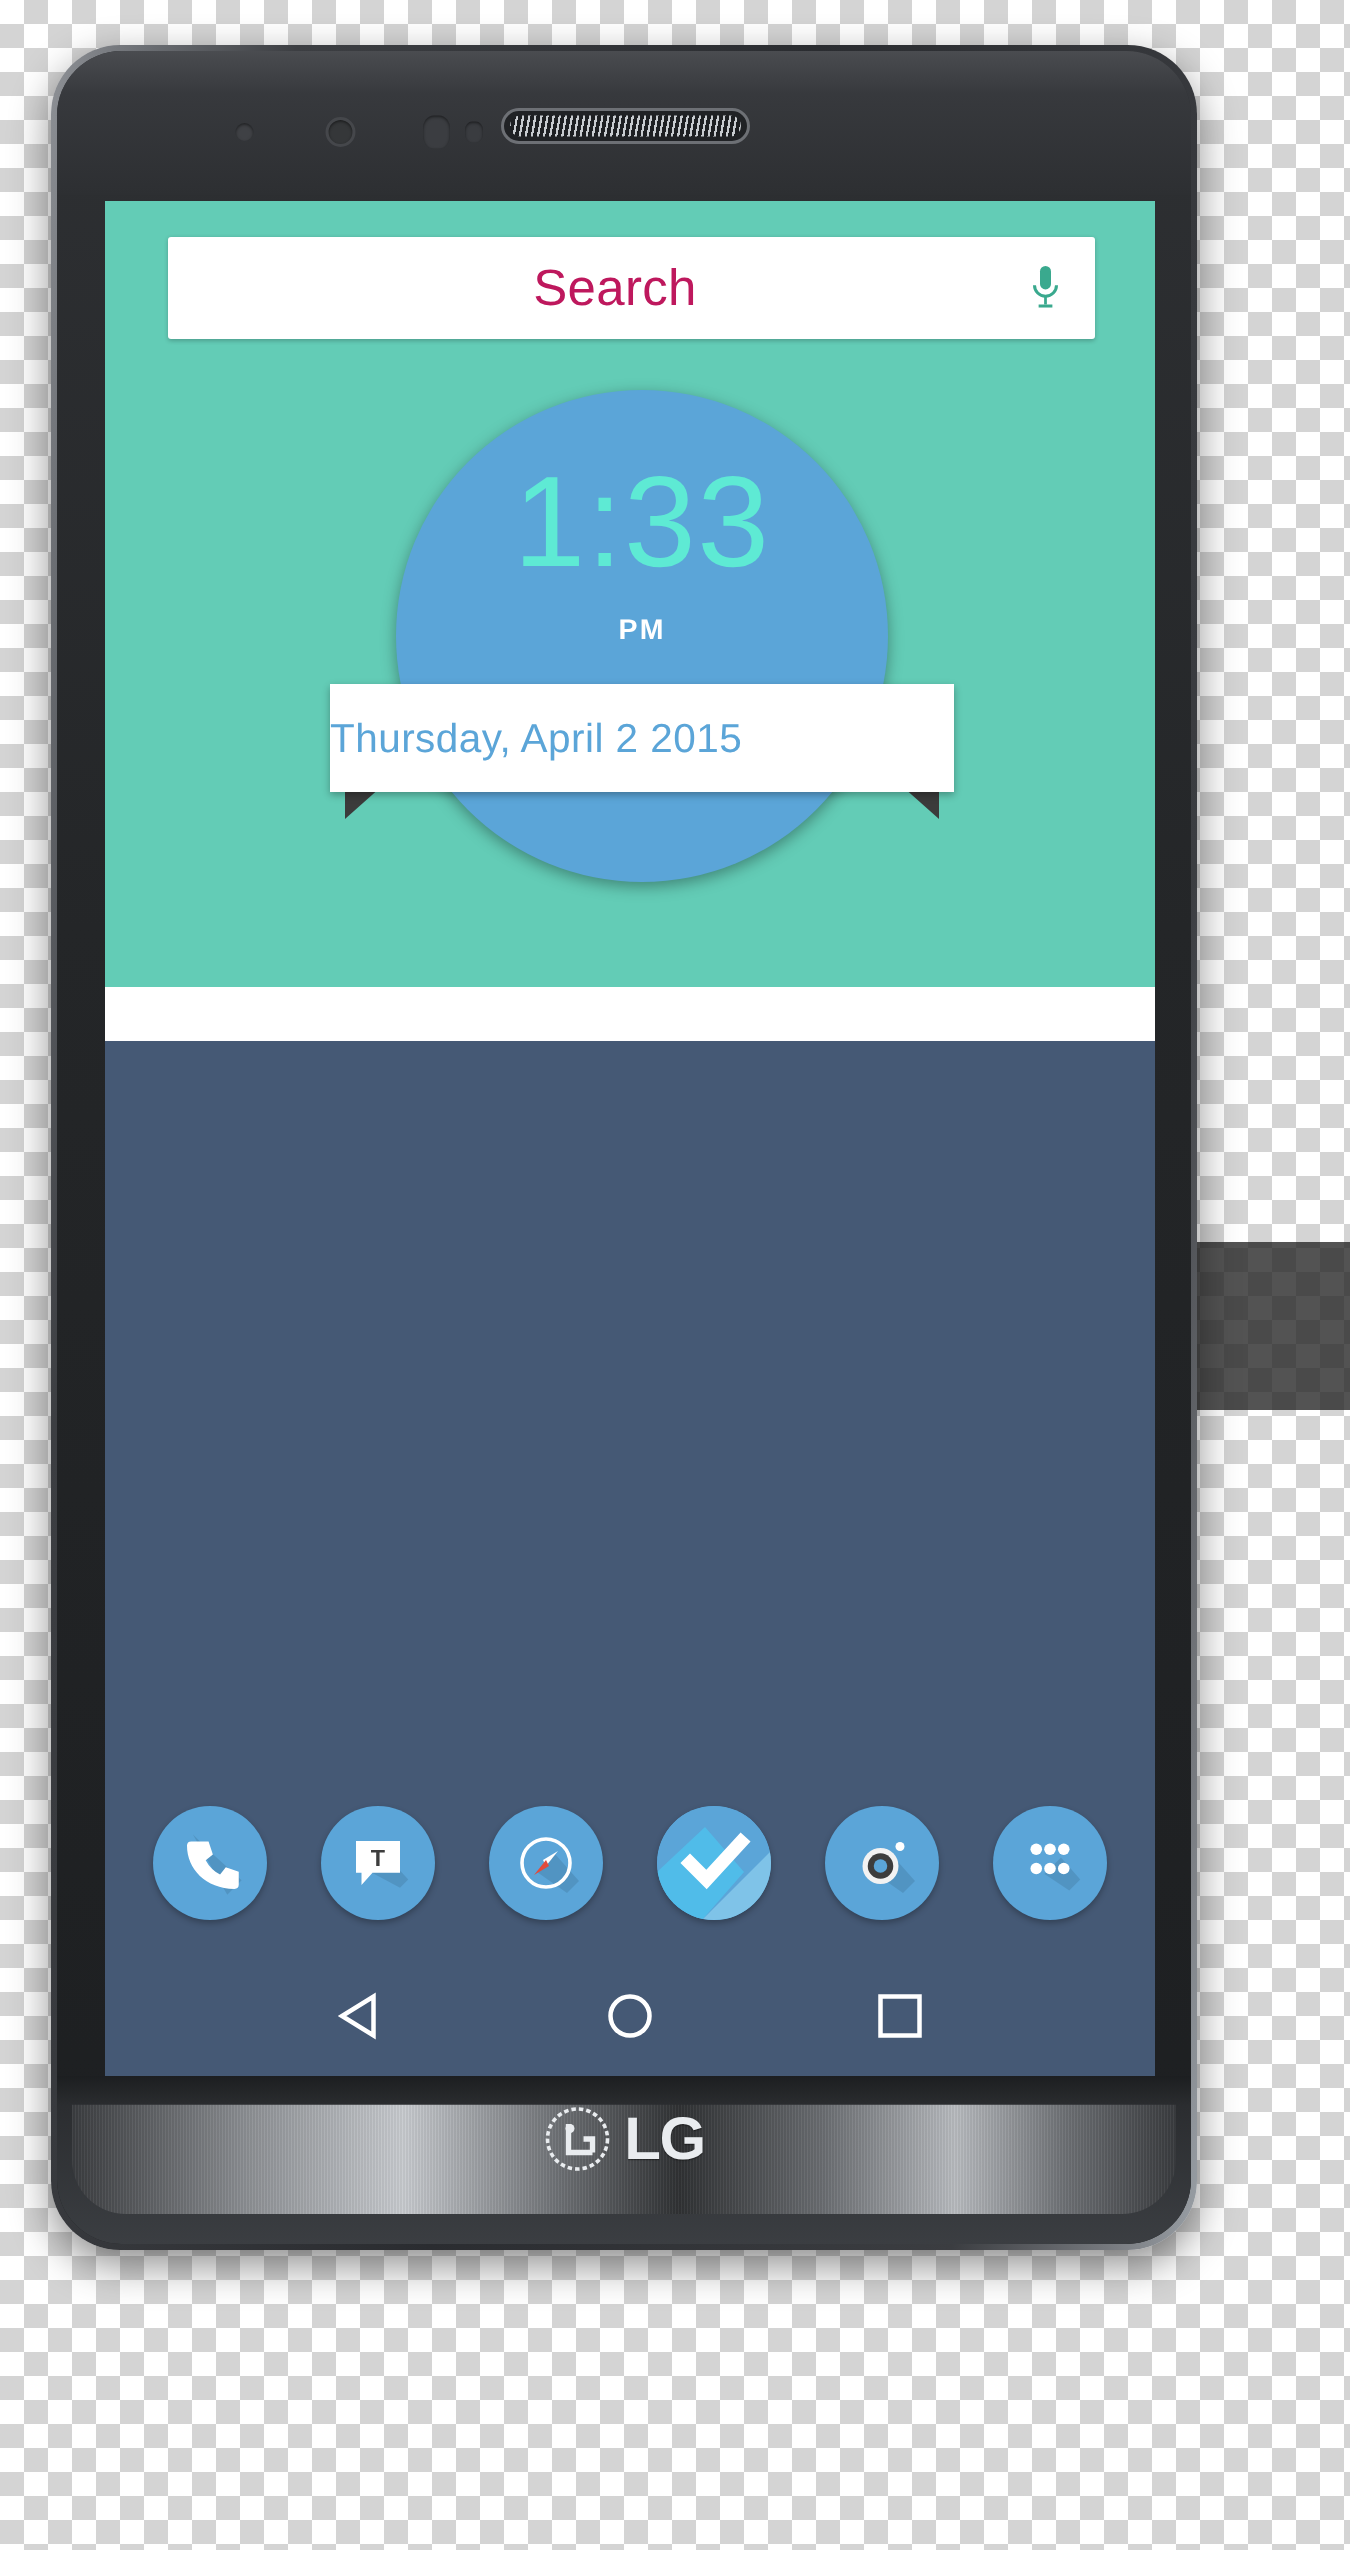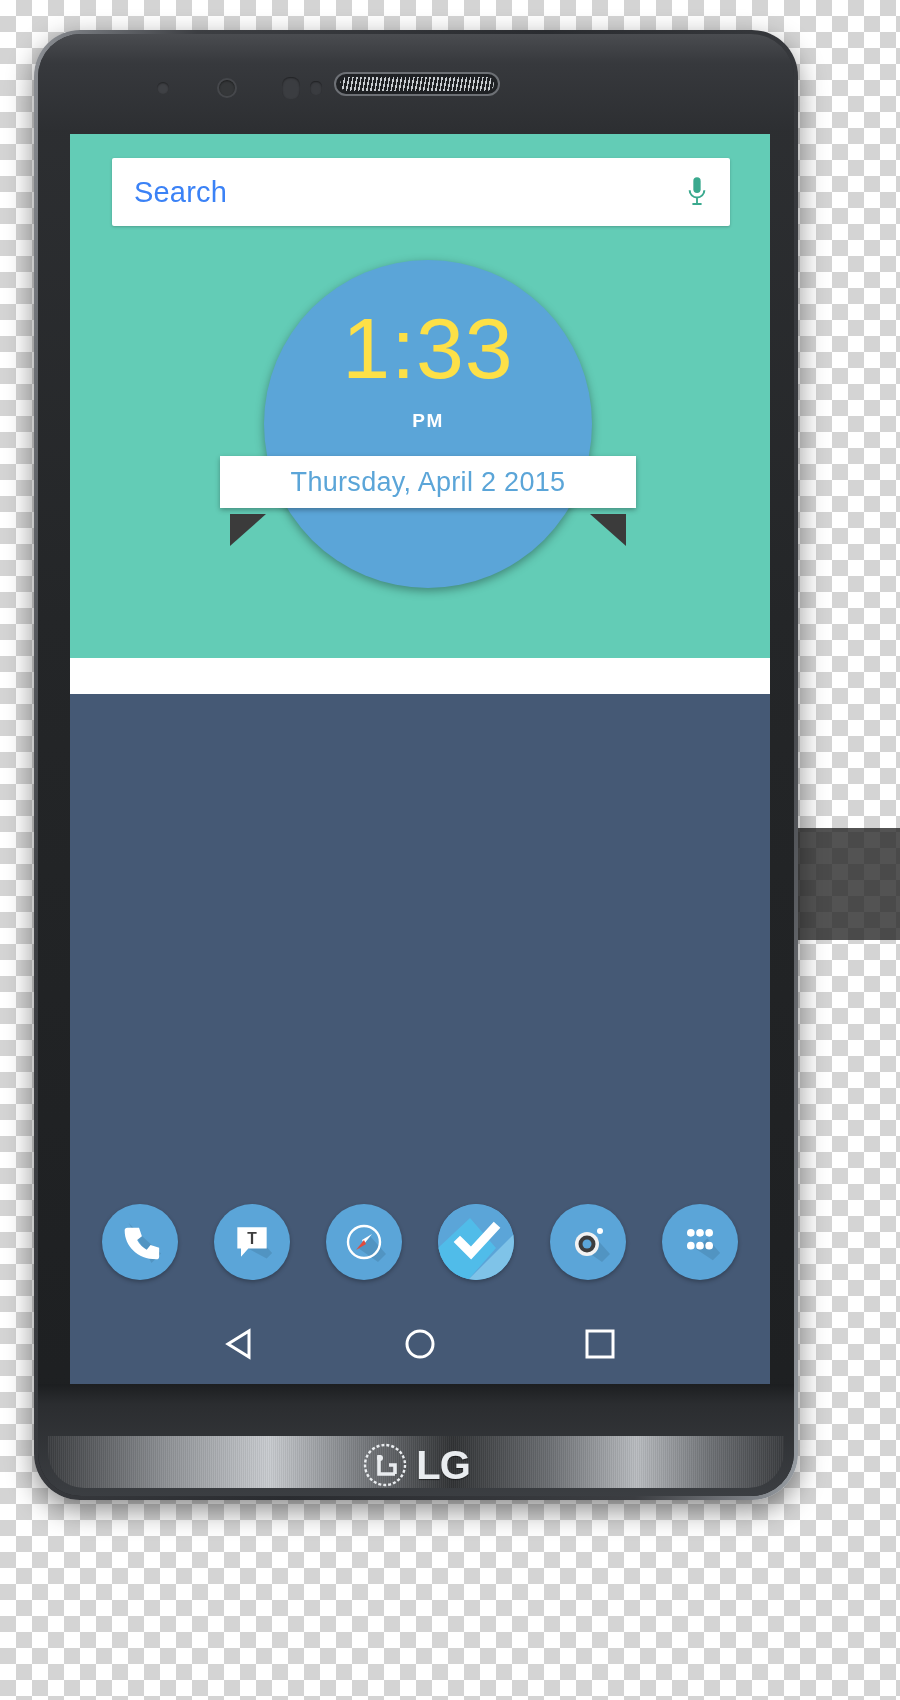--- a/index.html
+++ b/index.html
@@ -120,24 +120,25 @@
     height: 68px;
     background: #ffffff;
     border-radius: 2px;
     box-shadow: 0 1px 3px rgba(0,0,0,0.22);
     display: flex;
     align-items: center;
     padding: 0 22px;
   }
   .search-placeholder {
     flex: 1;
-    font-size: 29px;
-    color: #3b82f6;
+    font-size: 34px;
+    color: #be185d;
     font-family: "Liberation Sans", sans-serif;
     letter-spacing: 0.2px;
+    text-align: center;
   }
   .mic-icon { width: 22px; height: 34px; display:block; }
 
   
   .clock-widget {
     position: absolute;
     left: 194px;
     top: 126px;
     width: 328px;
     height: 328px;
@@ -150,21 +151,21 @@
     background: #5ba5d8;
     box-shadow: 0 3px 10px rgba(0,0,0,0.35);
   }
   .clock-time {
     position: absolute;
     left: 0; top: 42px;
     width: 100%;
     text-align: center;
     font-size: 86px;
     line-height: 92px;
-    color: #fde047;
+    color: #5eead4;
     font-weight: 300;
     font-family: "Liberation Sans", sans-serif;
     letter-spacing: 1px;
   }
   .clock-ampm {
     position: absolute;
     left: 0; top: 150px;
     width: 100%;
     text-align: center;
     font-size: 19px;
@@ -193,26 +194,26 @@
   }
   .ribbon-tail-r {
     right: 10px;
     border-width: 0 36px 32px 0;
     border-color: transparent #3b3b3b transparent transparent;
   }
   .ribbon {
     position: absolute;
     left: 0; top: 0;
     width: 416px;
-    height: 52px;
+    height: 72px;
     background: #ffffff;
     box-shadow: 0 2px 5px rgba(0,0,0,0.3);
     display: flex;
     align-items: center;
-    justify-content: center;
+    justify-content: flex-start;
   }
   .ribbon-text {
     font-size: 27px;
     color: #5ba5d8;
     font-family: "Liberation Sans", sans-serif;
     letter-spacing: 0.3px;
   }
 
   
   .dock {
@@ -258,29 +259,29 @@
     position: absolute;
     left: 0;
     bottom: 0;
     width: 100%;
     height: 112px;
     background: linear-gradient(180deg,#1c1e20 0%, #2b2d30 18%, #3b3e42 100%);
   }
   .brand-strip {
     position: absolute;
     left: 10px;
-    bottom: 8px;
+    bottom: 20px;
     width: calc(100% - 20px);
-    height: 52px;
+    height: 73px;
     border-radius: 0 0 36px 36px;
     background:
       repeating-linear-gradient(90deg, rgba(255,255,255,0.045) 0px, rgba(255,255,255,0.045) 1px, rgba(0,0,0,0.05) 1px, rgba(0,0,0,0.05) 2px),
       linear-gradient(90deg, #3b3d40 0%, #8e9195 16%, #c9ccd0 30%, #6f7276 44%, #303234 55%, #6b6e72 68%, #b9bcc0 80%, #6e7175 90%, #3a3c3f 100%);
     display: flex;
-    align-items: flex-end;
+    align-items: flex-start;
     justify-content: center;
     overflow: hidden;
   }
   .lg-logo { display: flex; align-items: center; gap: 8px; }
   .lg-mark { width: 46px; height: 46px; }
   .lg-word {
     font-size: 40px;
     font-weight: bold;
     color: #e9ecef;
     letter-spacing: -1px;

